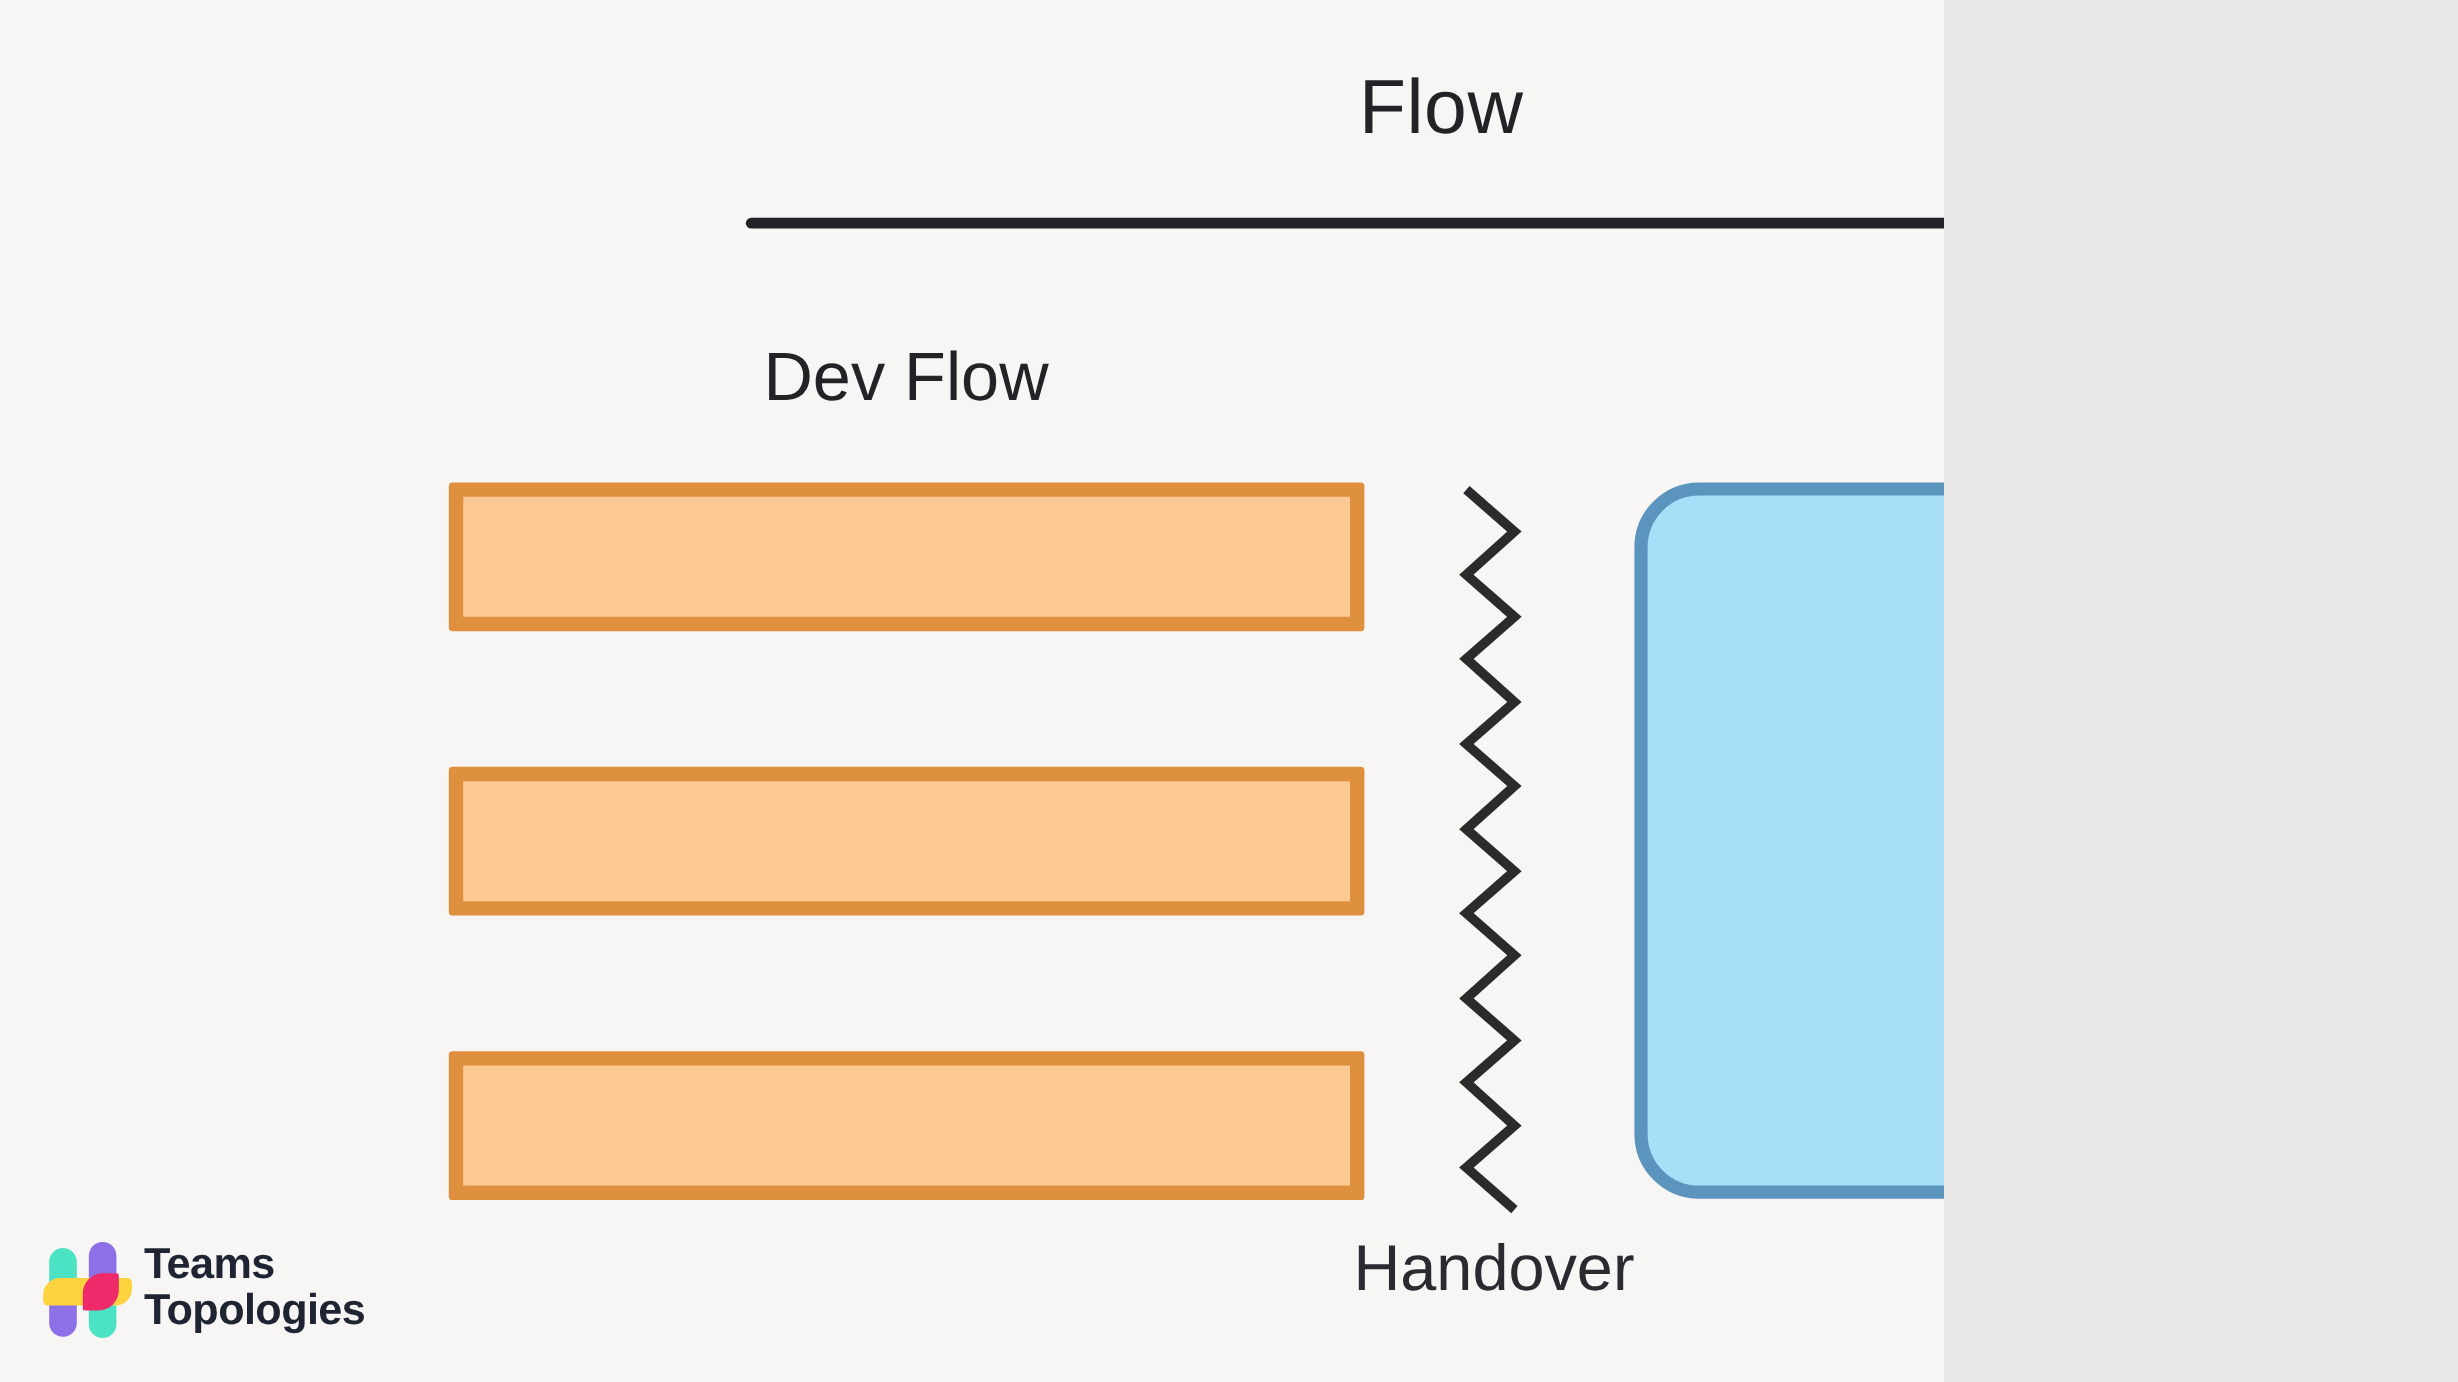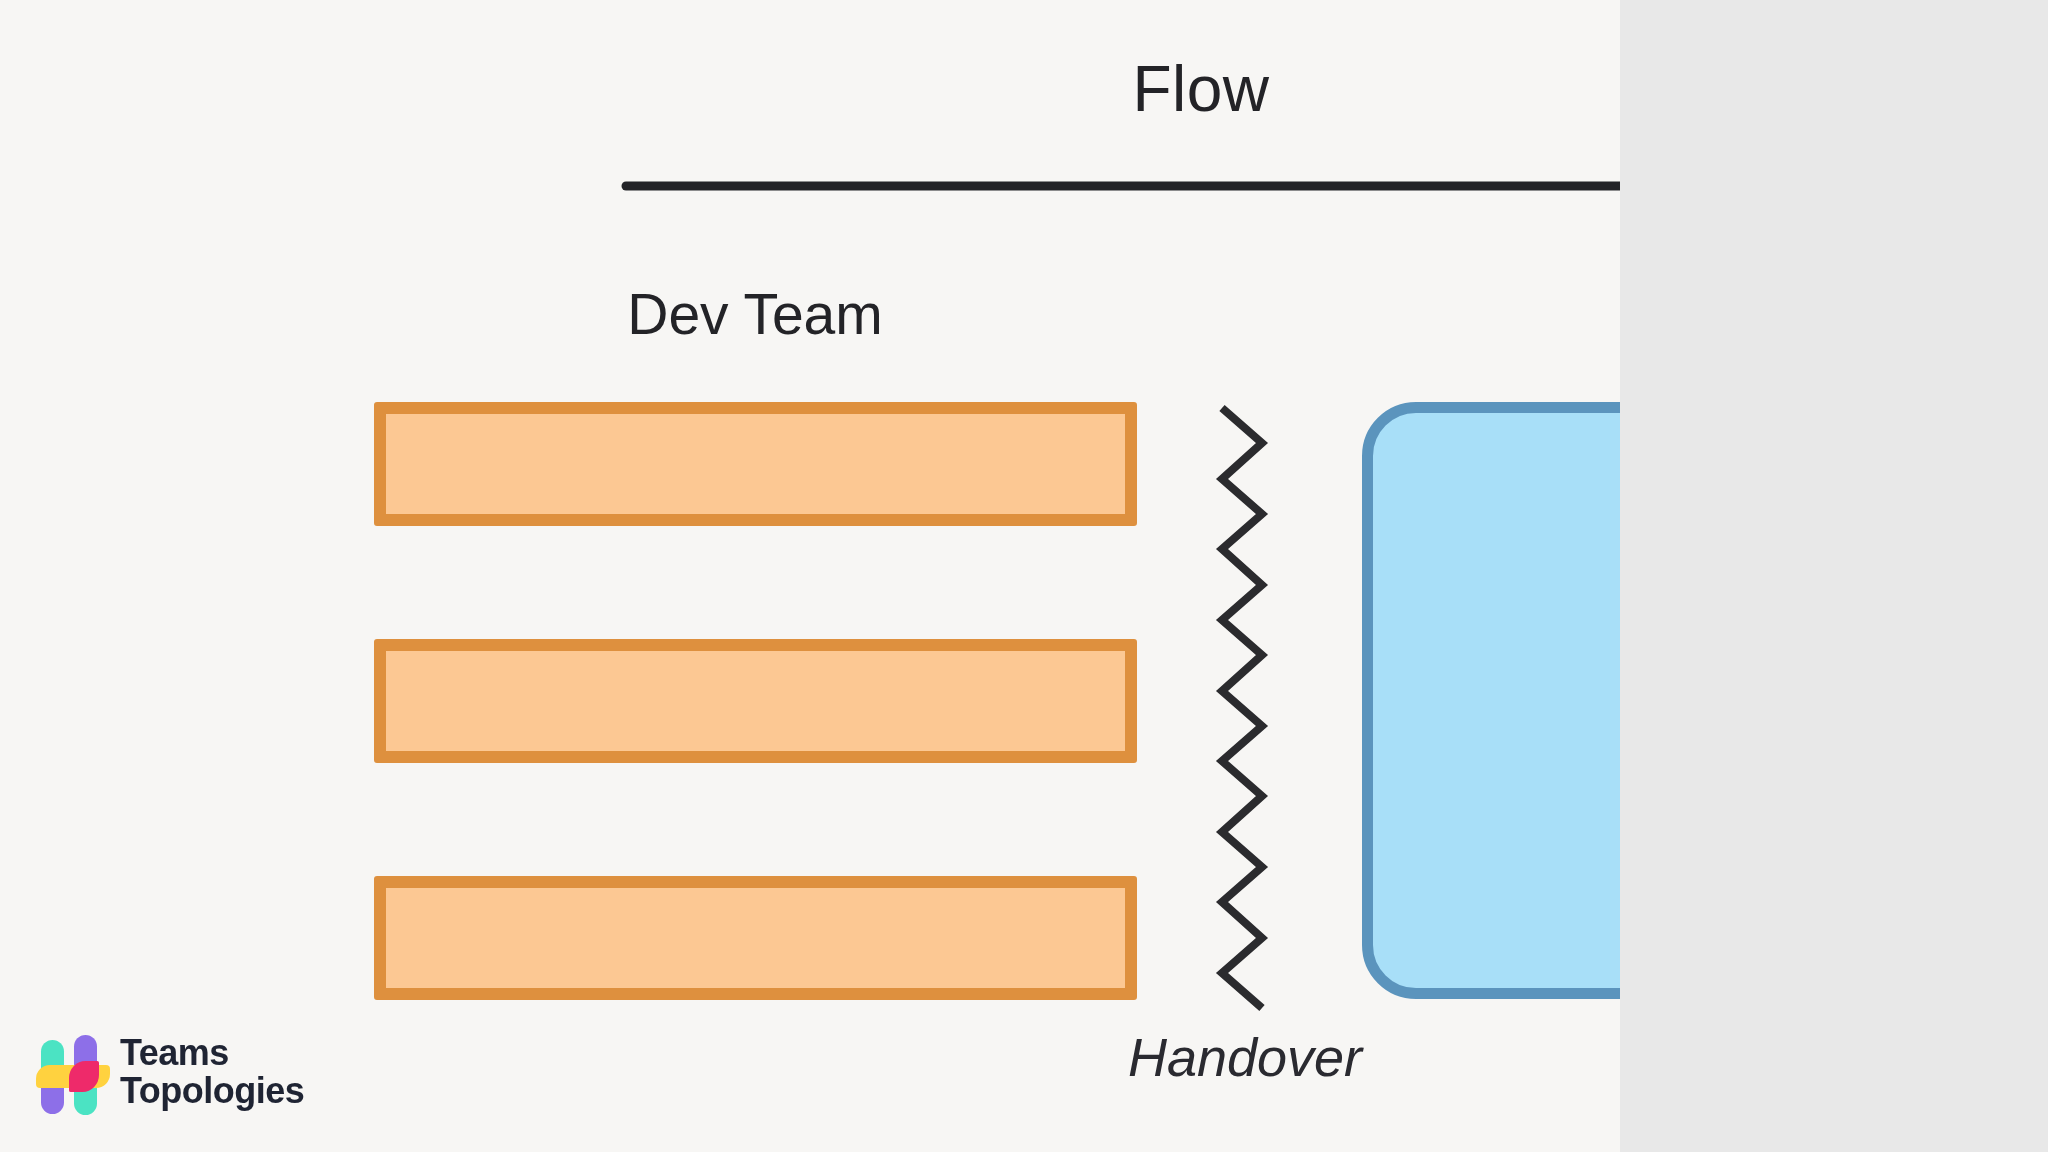--- a/index.html
+++ b/index.html
@@ -72,21 +72,20 @@
     border: 11px solid var(--infra-border, #5b94bd);
     border-radius: 54px;
   }
 
   .handover-label {
     position: absolute;
     left: 1245px;
     top: 1026px;
     transform: translateX(-50%);
     font-size: 54px;
-    font-style: italic;
     font-weight: 400;
     color: #2a2a30;
     white-space: nowrap;
   }
 
   
   .logo { position: absolute; left: 36px; top: 1033px; }
   .logo-mark { position: absolute; left: 0; top: 0; width: 76px; height: 82px; }
   .logo-mark .pill-left {
     position: absolute; left: 5px; top: 7px; width: 23px; height: 74px;
@@ -129,21 +128,21 @@
 
 <div class="slide">
 
   <div class="flow-title">Flow</div>
 
   <svg class="flow-arrow" width="1190" height="58" viewBox="0 0 1190 58">
     <line x1="14" y1="28" x2="1132" y2="28" stroke="#232327" stroke-width="9" stroke-linecap="round"></line>
     <polygon points="1128,8 1172,28 1128,48" fill="#232327"></polygon>
   </svg>
 
-  <div class="col-label dev">Dev Team</div>
+  <div class="col-label dev">Dev Flow</div>
 
   <div class="bars">
       <div class="dev-bar" style="top: 402px;"></div>
       <div class="dev-bar" style="top: 639px;"></div>
       <div class="dev-bar" style="top: 876px;"></div>
     </div>
 
   <svg class="zigzag" width="80" height="628" viewBox="0 0 80 628">
     <polyline points="14,10 54,45 14,81 54,116 14,151 54,187 14,222 54,257 14,293 54,328 14,363 54,398 14,434 54,469 14,504 54,540 14,575 54,610" fill="none" stroke="#2b2b2e" stroke-width="8" stroke-linejoin="miter"></polyline>
   </svg>

